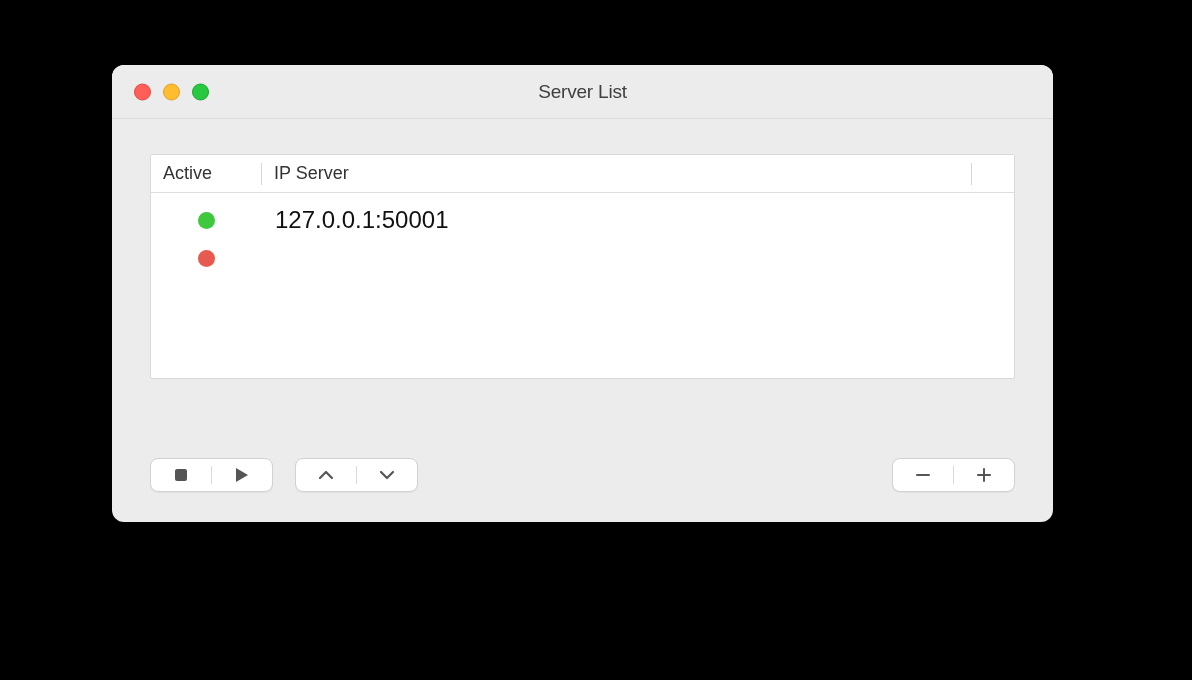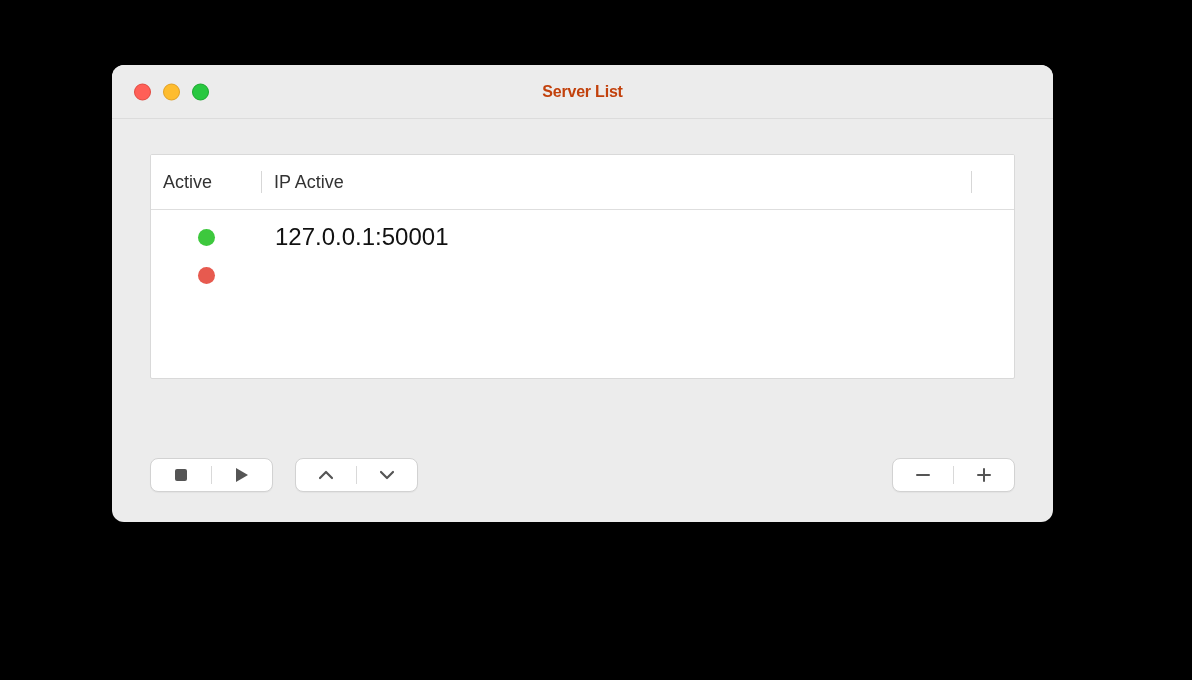--- a/index.html
+++ b/index.html
@@ -42,41 +42,41 @@
     }
     .tl {
       width: 17px; height: 17px; border-radius: 50%;
     }
     .tl.red { background: #ff5f57; border: 1px solid #e24b41; }
     .tl.yellow { background: #febc2e; border: 1px solid #e1a126; }
     .tl.green { background: #28c840; border: 1px solid #1da830; }
     .title {
       flex: 1;
       text-align: center;
-      font-weight: 700;
-      font-size: 16px;
-      color: #c2410c;
+      font-weight: 400;
+      font-size: 19px;
+      color: #404040;
       letter-spacing: -0.2px;
     }
     .content {
       flex: 1;
       padding: 35px 38px 0 38px;
       display: flex;
       flex-direction: column;
     }
     .table {
       background: #fff;
       border: 1px solid #d9d9d9;
       border-radius: 2px;
       height: 225px;
       overflow: hidden;
     }
     .thead {
       display: flex;
-      height: 55px;
+      height: 38px;
       background: #fff;
       border-bottom: 1px solid #dedede;
       align-items: center;
     }
     .th {
       font-size: 18px;
       color: #333;
       padding: 0 12px;
       display: flex;
       align-items: center;
@@ -163,21 +163,21 @@
   </div>
 
   <div class="content">
     <div class="table">
       <div class="thead">
         <div class="th col-active">
           <span>Active</span>
         </div>
         <div class="col-sep"></div>
         <div class="th col-ip">
-          <span>IP Active</span>
+          <span>IP Server</span>
         </div>
         <div class="col-sep"></div>
         <div class="th col-end"></div>
       </div>
       <div class="tbody">
         <div class="row">
           <div class="cell-active">
             <div class="status-dot green"></div>
           </div>
           <div class="cell-ip">127.0.0.1:50001</div>

